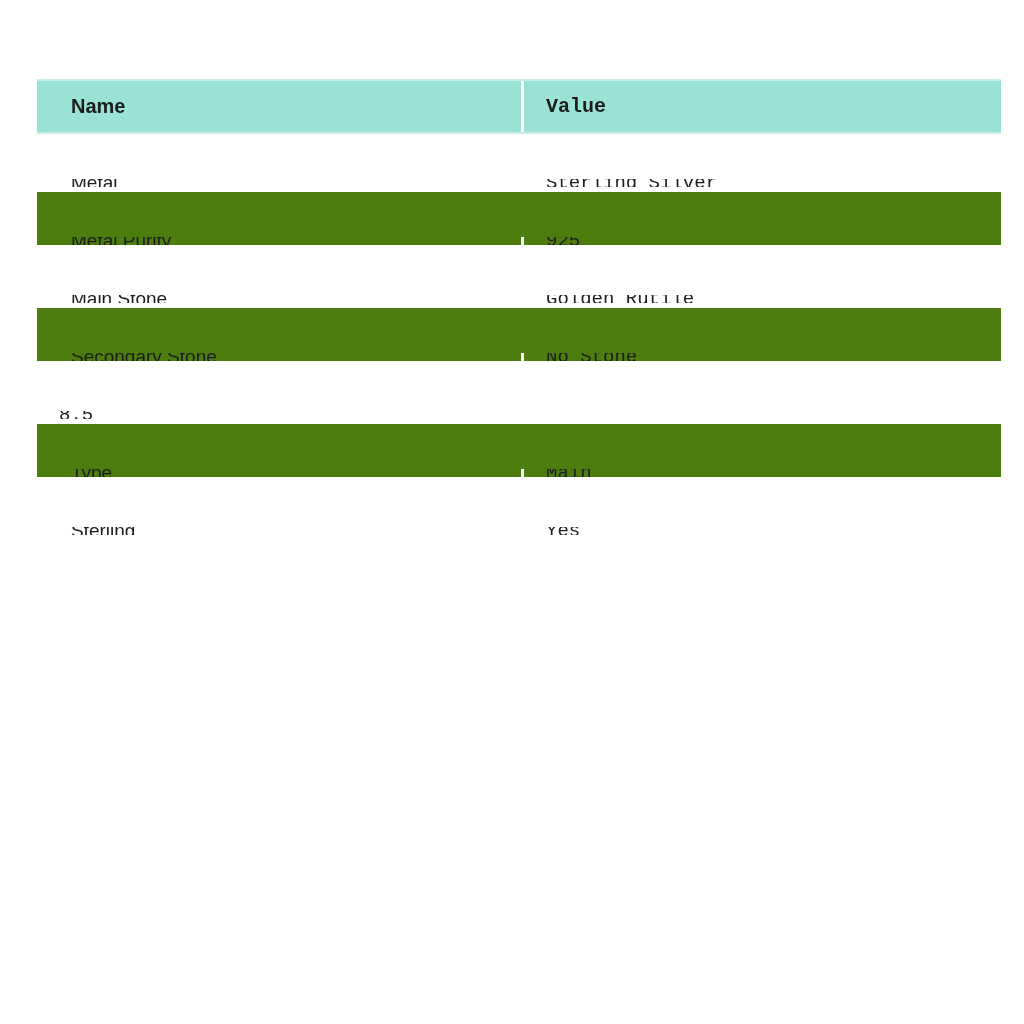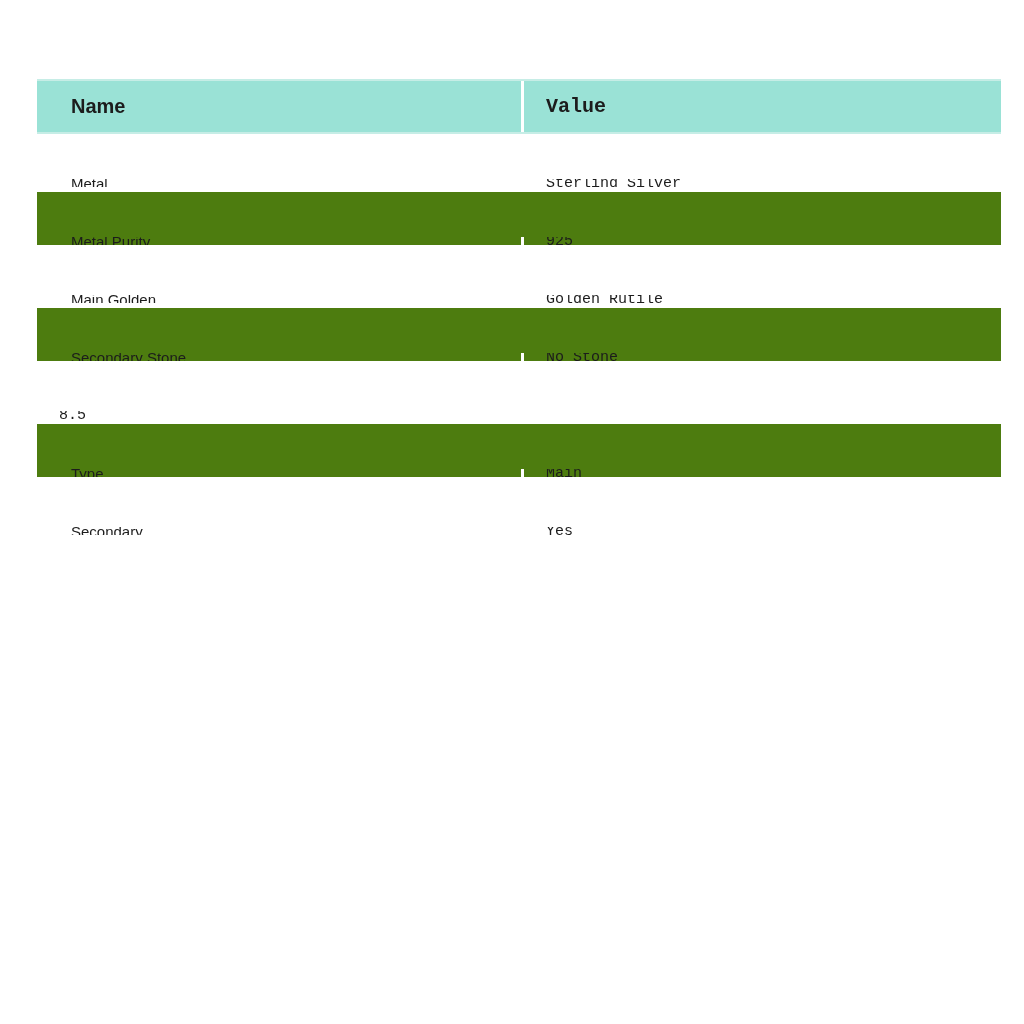--- a/index.html
+++ b/index.html
@@ -58,21 +58,21 @@
     font-family: Liberation Mono, monospace;
   }
   .th {
     font-size: 20px;
     font-weight: 600;
   }
   .thead-row .th {
     background: transparent;
   }
   .td {
-    font-size: 15px;
+    font-size: 19px;
     font-weight: 400;
     margin-top: 45px;
   }
 </style>
 </head>
 <body>
 
 <div class="page">
   <div class="spec-table">
 
@@ -86,38 +86,38 @@
     <div class="td col-name">Metal</div>
     <div class="td col-value">Sterling Silver</div>
   </div>
 
   <div class="tr even">
     <div class="td col-name">Metal Purity</div>
     <div class="td col-value">925</div>
   </div>
 
   <div class="tr odd">
-    <div class="td col-name">Main Golden</div>
+    <div class="td col-name">Main Stone</div>
     <div class="td col-value">Golden Rutile</div>
   </div>
 
   <div class="tr even">
     <div class="td col-name">Secondary Stone</div>
     <div class="td col-value">No Stone</div>
   </div>
 
   <div class="tr odd">
     <div class="td col-value">8.5</div>
   </div>
 
   <div class="tr even">
     <div class="td col-name">Type</div>
     <div class="td col-value">Main</div>
   </div>
 
   <div class="tr odd">
-    <div class="td col-name">Secondary</div>
+    <div class="td col-name">Sterling</div>
     <div class="td col-value">Yes</div>
   </div>
 </div>
 
   </div>
 </div>
 
 </body></html>

